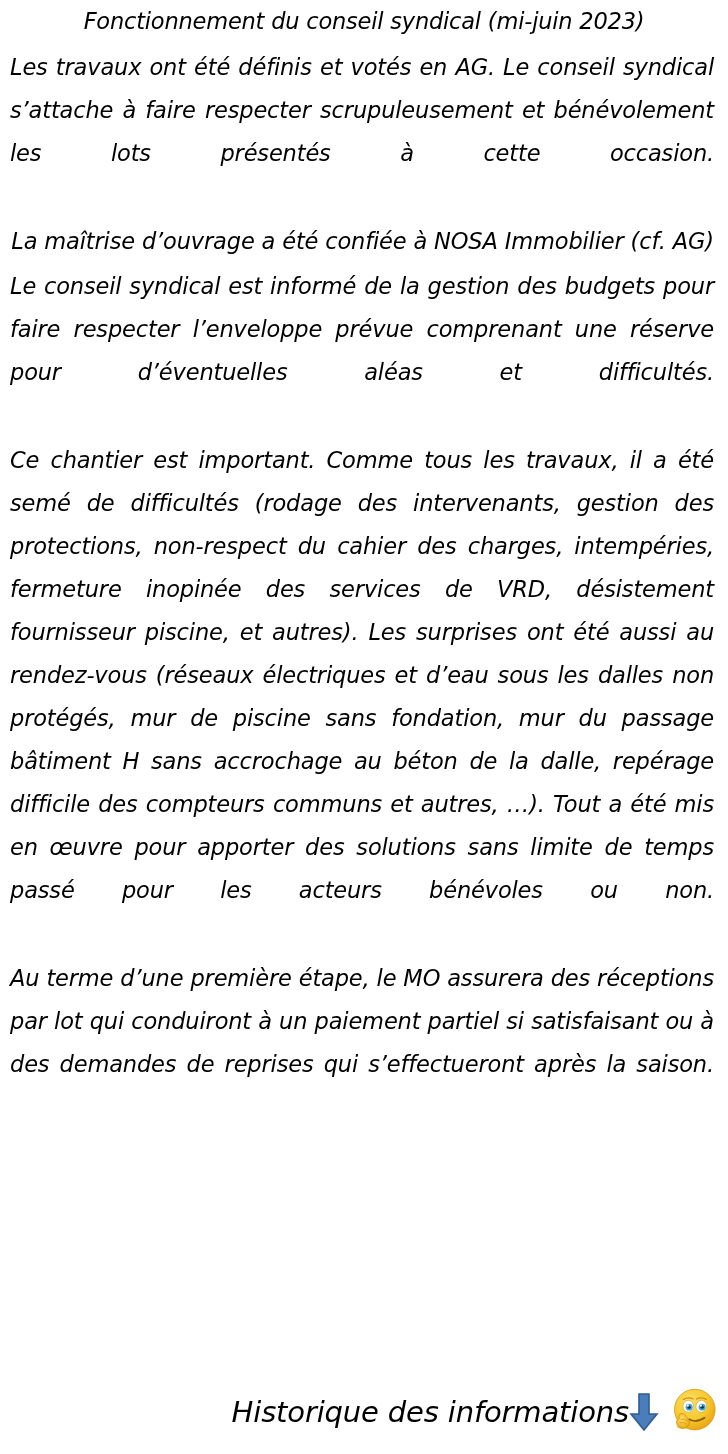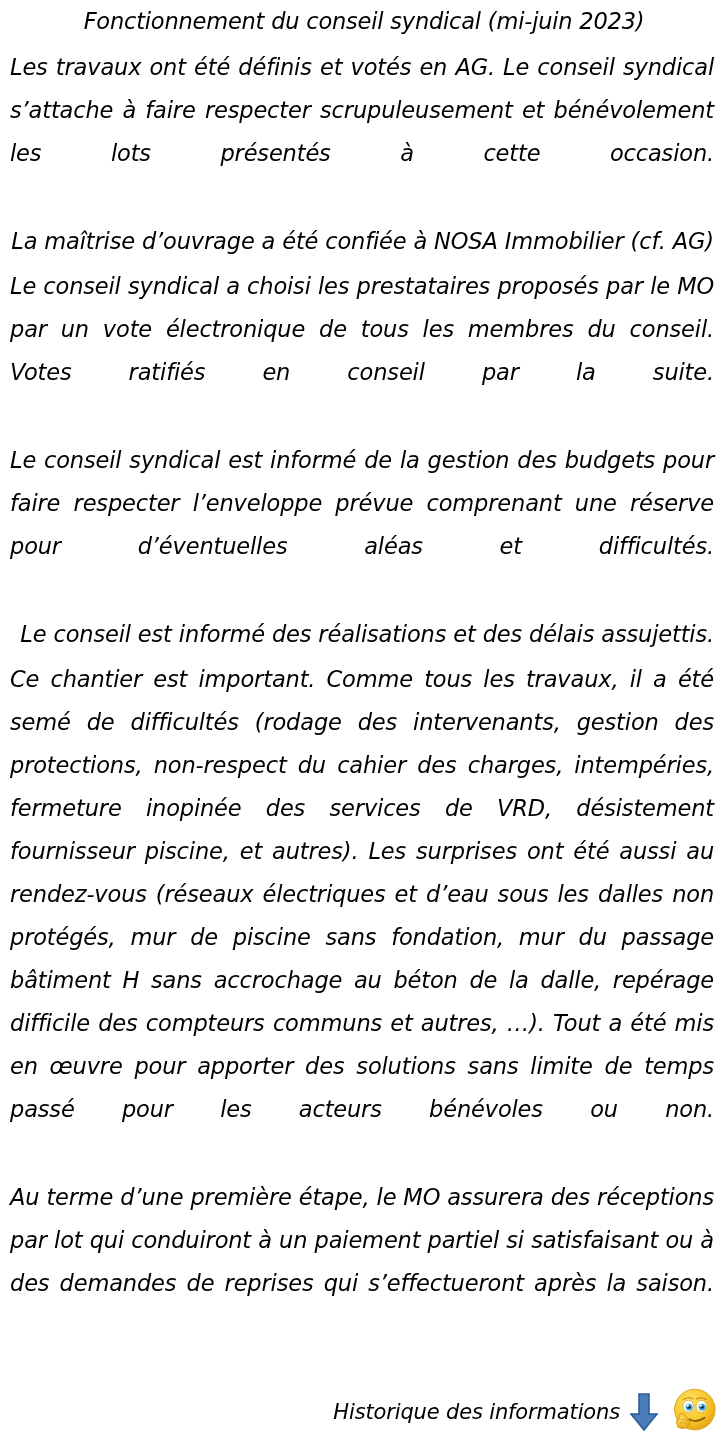--- a/index.html
+++ b/index.html
@@ -76,25 +76,24 @@
     width: 728px;
     height: 62px;
     display: flex;
     align-items: center;
     justify-content: flex-end;
     padding-right: 8px;
     box-sizing: border-box;
   }
 
   .footer-label {
-    font-size: 21px;
+    font-size: 29px;
     line-height: 30px;
     letter-spacing: -0.15px;
     white-space: nowrap;
-    margin-right: 9px;
   }
 
   
   .down-arrow {
     display: block;
     width: 30px;
     height: 40px;
     margin-right: 9px;
     flex: 0 0 auto;
   }
@@ -110,23 +109,21 @@
 </head>
 <body>
 
 <div class="page">
 
   <div class="doc-title">Fonctionnement du conseil syndical (mi-juin 2023)</div>
 
   <div class="body-block">
     <p class="para">Les travaux ont été définis et votés en AG. Le conseil syndical s’attache à faire respecter scrupuleusement et bénévolement les lots présentés à cette occasion.</p>
     <p class="para no-justify">La maîtrise d’ouvrage a été confiée à NOSA Immobilier (cf. AG)</p>
-    <p class="para">Le conseil syndical a choisi les prestataires proposés par le MO par un vote électronique de tous les membres du conseil. Votes ratifiés en conseil par la suite.</p>
     <p class="para">Le conseil syndical est informé de la gestion des budgets pour faire respecter l’enveloppe prévue comprenant une réserve pour d’éventuelles aléas et difficultés.</p>
-    <p class="para no-justify">Le conseil est informé des réalisations et des délais assujettis.</p>
     <p class="para">Ce chantier est important. Comme tous les travaux, il a été semé de difficultés (rodage des intervenants, gestion des protections, non-respect du cahier des charges, intempéries, fermeture inopinée des services de VRD, désistement fournisseur piscine, et autres). Les surprises ont été aussi au rendez-vous (réseaux électriques et d’eau sous les dalles non protégés, mur de piscine sans fondation, mur du passage bâtiment H sans accrochage au béton de la dalle, repérage difficile des compteurs communs et autres, …). Tout a été mis en œuvre pour apporter des solutions sans limite de temps passé pour les acteurs bénévoles ou non.</p>
     <p class="para">Au terme d’une première étape, le MO assurera des réceptions par lot qui conduiront à un paiement partiel si satisfaisant ou à des demandes de reprises qui s’effectueront après la saison.</p>
 
   </div>
 
   <div class="footer-row">
 
     <span class="footer-label">Historique des informations</span>
 
     <svg class="down-arrow" viewBox="0 0 30 40">

